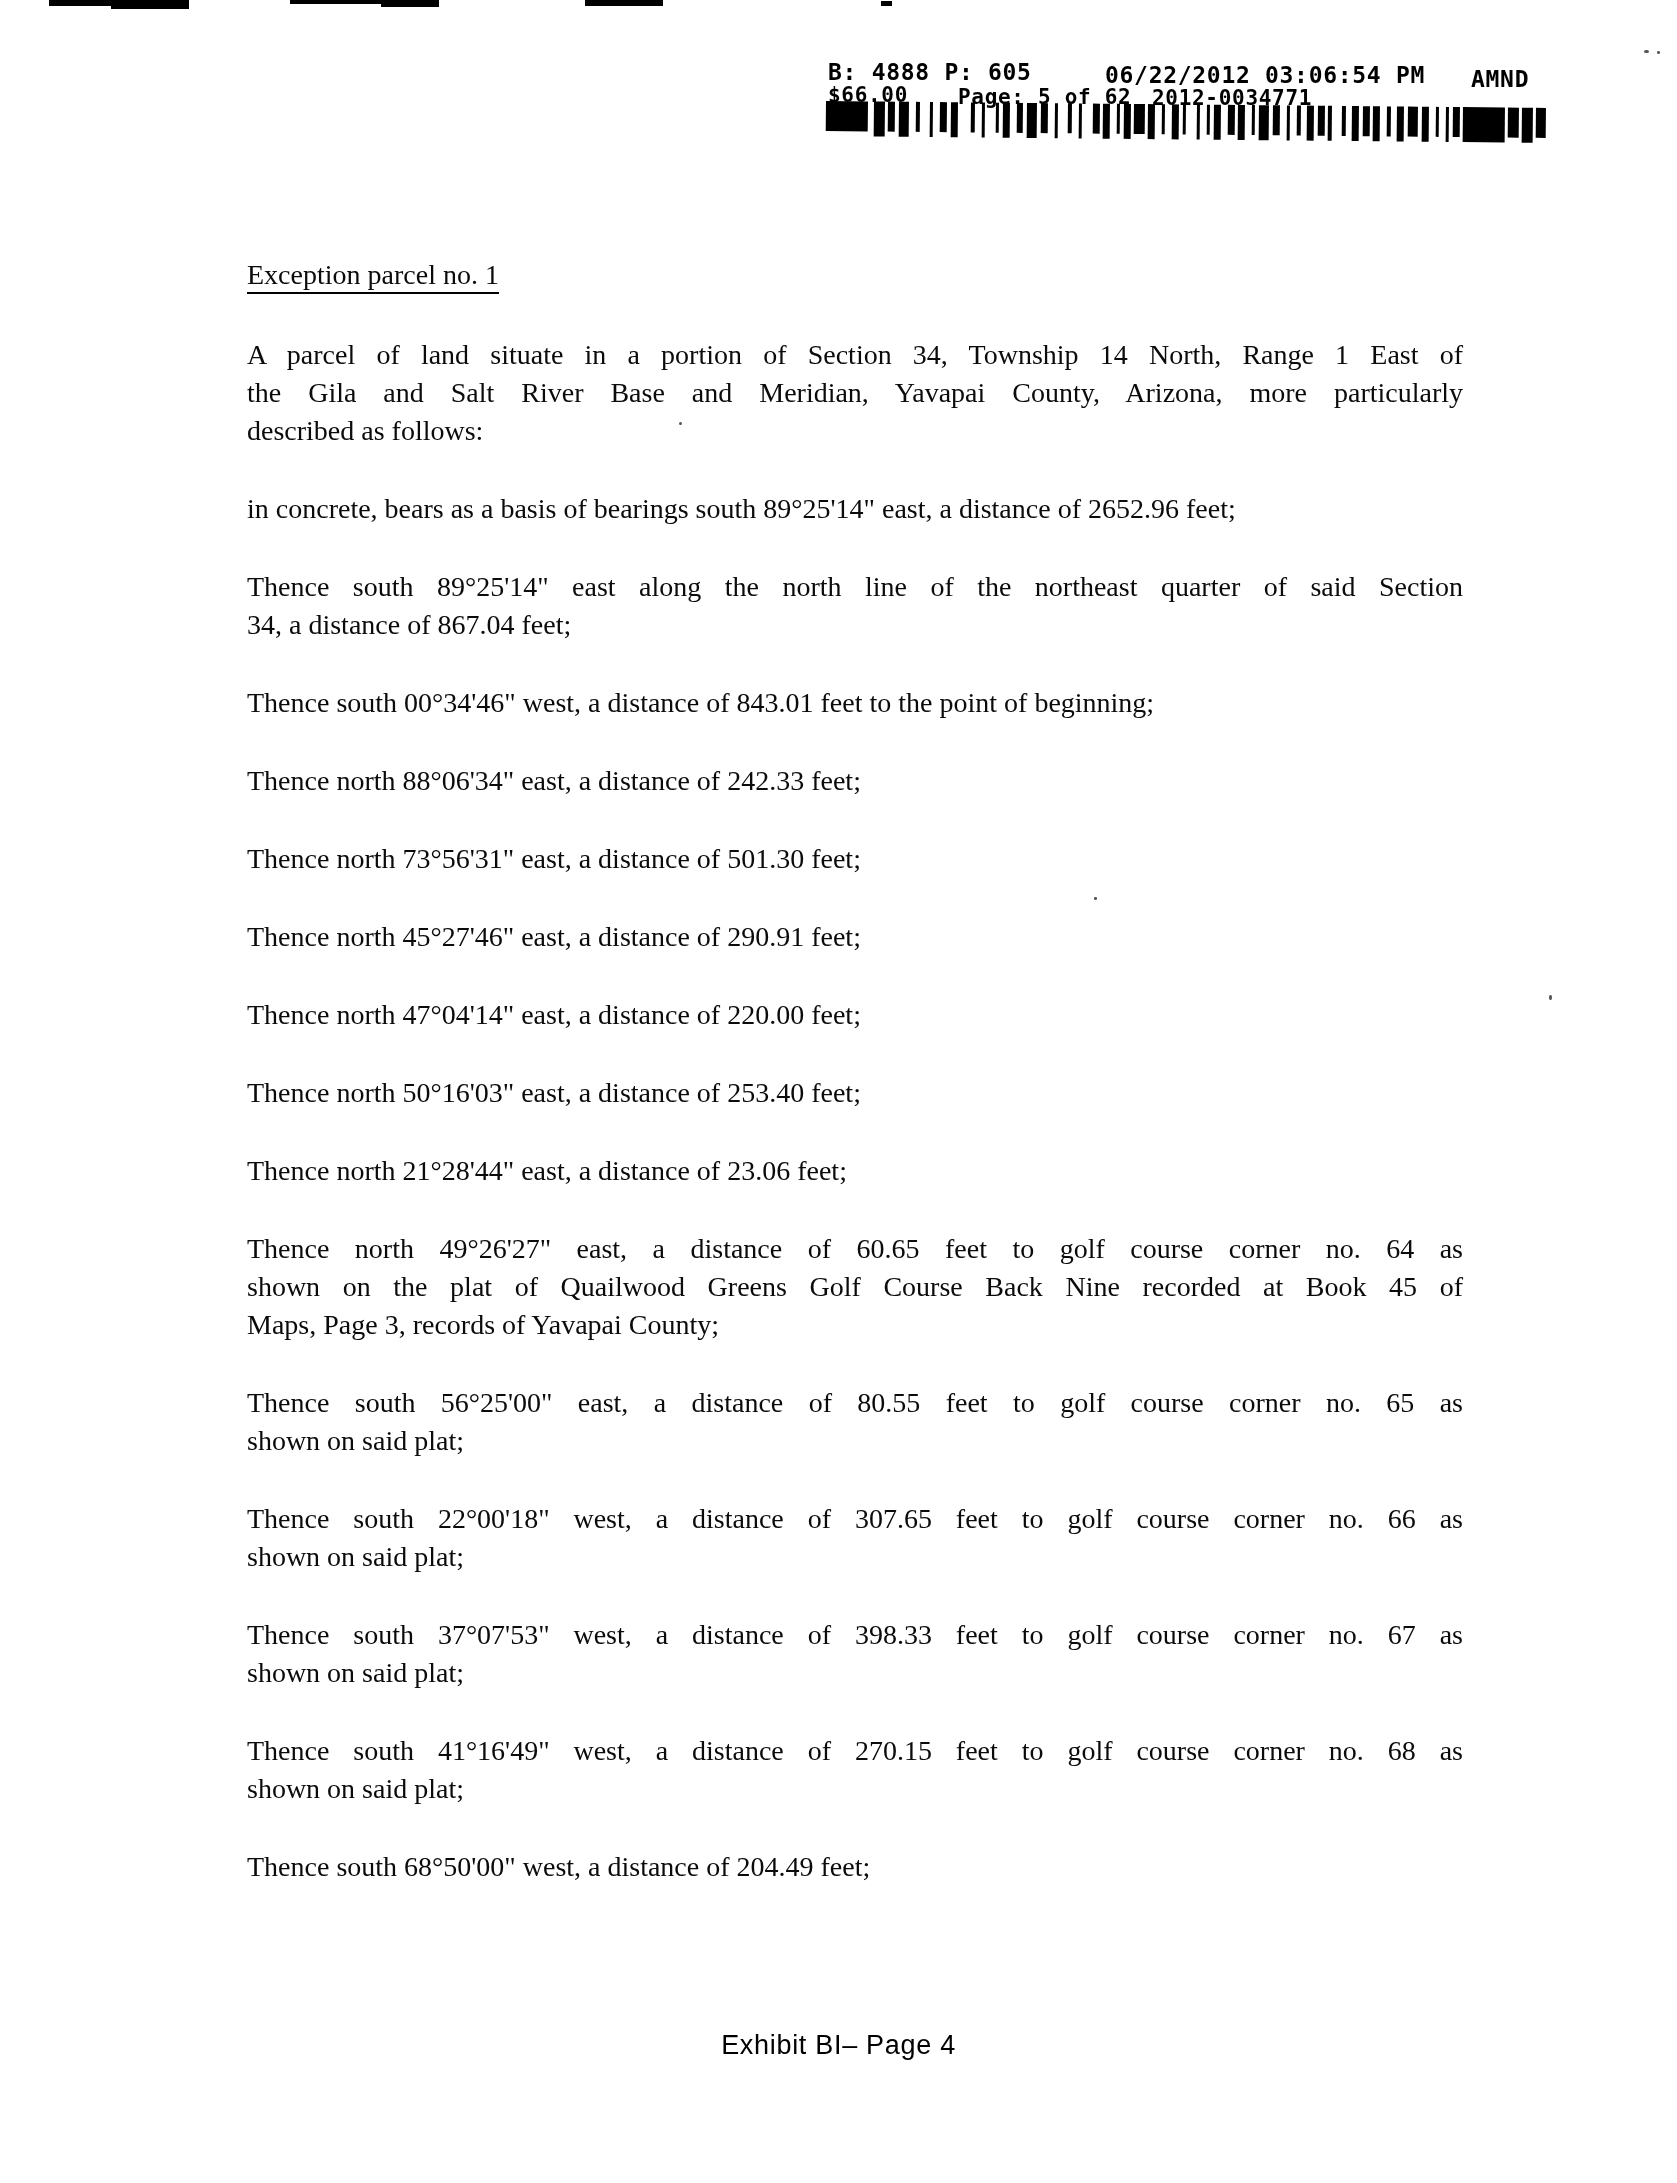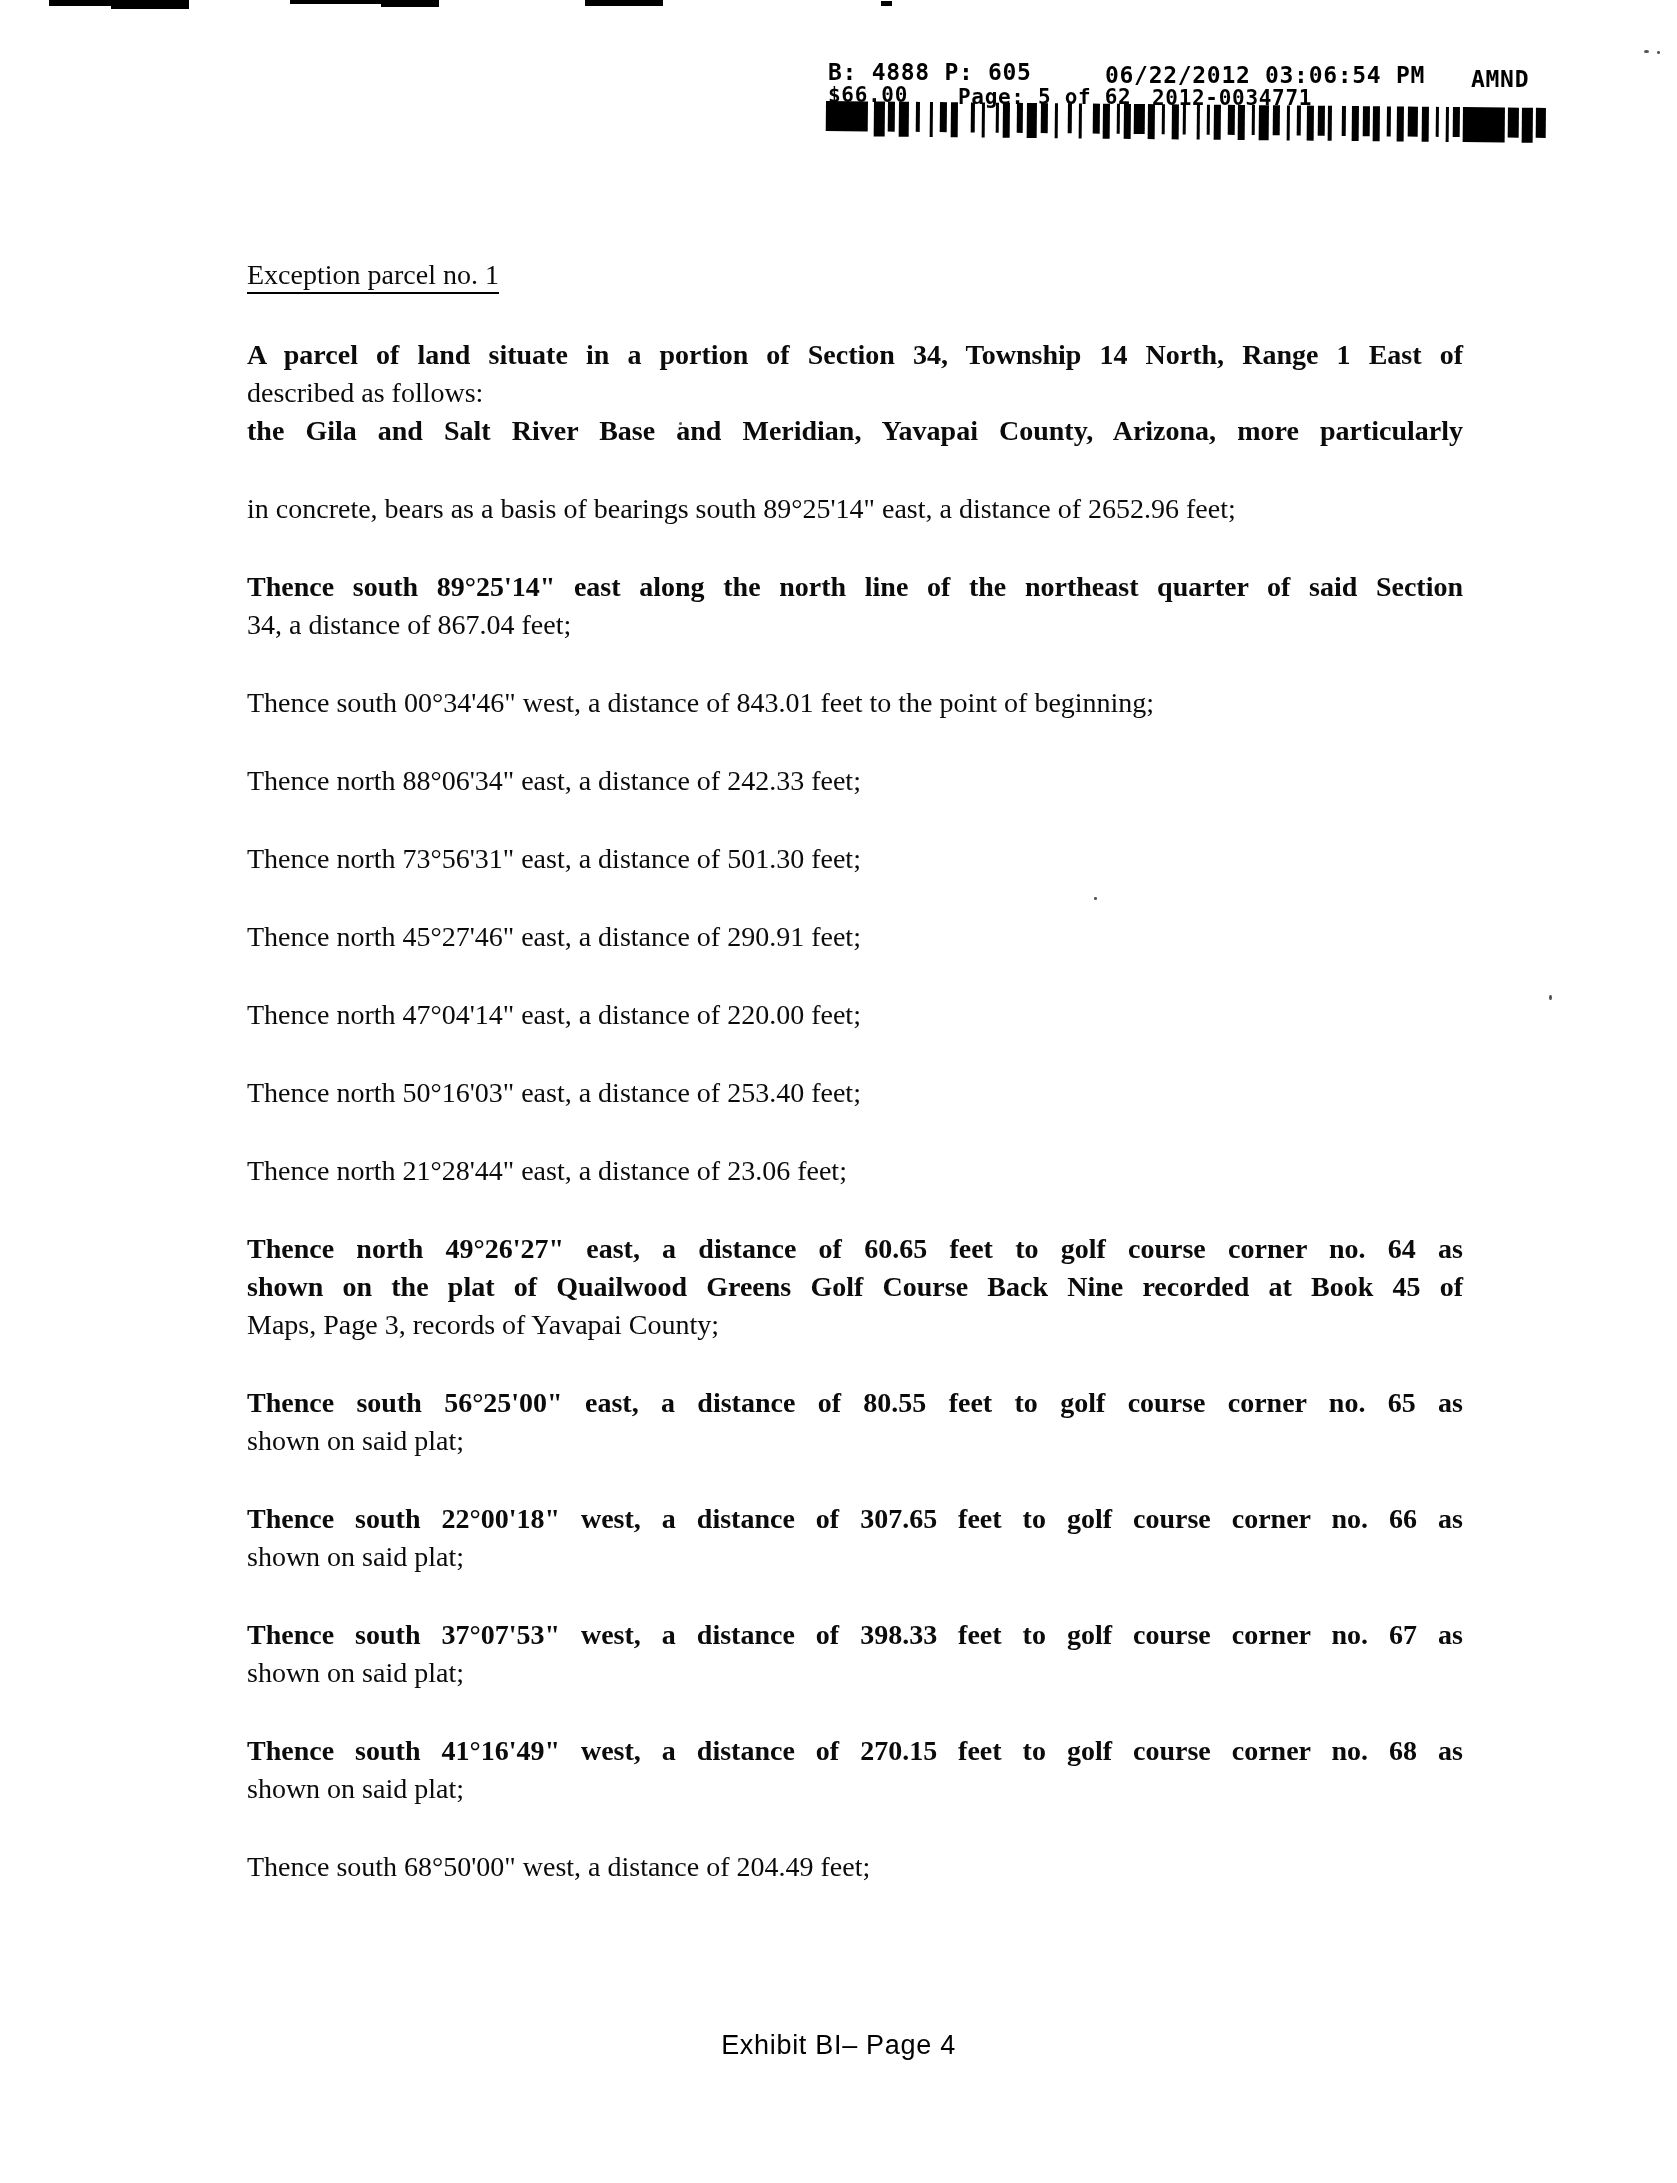--- a/index.html
+++ b/index.html
@@ -43,21 +43,21 @@
     position:absolute;
     left:247px; top:256px; width:1216px;
     font-size:28px; line-height:38px;
     color:#0b0b0b;
   }
   .title { margin:0 0 0 0; }
   .title .u { border-bottom:2.6px solid #000; padding-bottom:2px; }
   .para { margin:40px 0 0 0; }
   .para.first { margin-top:42px; }
   .line { white-space:normal; }
-  .stretch { text-align:justify; text-align-last:justify;font-weight:bold; }
+  .stretch { text-align:justify; text-align-last:justify; }
 
   
   .footer {
     position:absolute;
     left:0; top:2030px; width:1677px;
     text-align:center;
     font-family:"Liberation Sans", sans-serif;
     font-size:27px;
     color:#000000;
     letter-spacing:0.7px;
@@ -199,22 +199,22 @@
       <div class="bc-bar" style="flex-grow: 3; height: 78%;"></div>
       <div class="bc-space" style="flex-grow: 1;"></div>
     </div>
 
   <div class="text-col">
     <div class="title"><span class="u">Exception parcel no. 1</span></div>
 
     <p class="para first">
       </p>
       <div class="line stretch">A parcel of land situate in a portion of Section 34, Township 14 North, Range 1 East of</div>
+      <div class="line stretch">the Gila and Salt River Base and Meridian, Yavapai County, Arizona, more particularly</div>
       <div class="line">described as follows:</div>
-      <div class="line stretch">the Gila and Salt River Base and Meridian, Yavapai County, Arizona, more particularly</div>
     <p></p>
 
     <p class="para">
       </p>
       <div class="line">in concrete, bears as a basis of bearings south 89°25'14" east, a distance of 2652.96 feet;</div>
     <p></p>
 
     <p class="para">
       </p>
       <div class="line stretch">Thence south 89°25'14" east along the north line of the northeast quarter of said Section</div>

